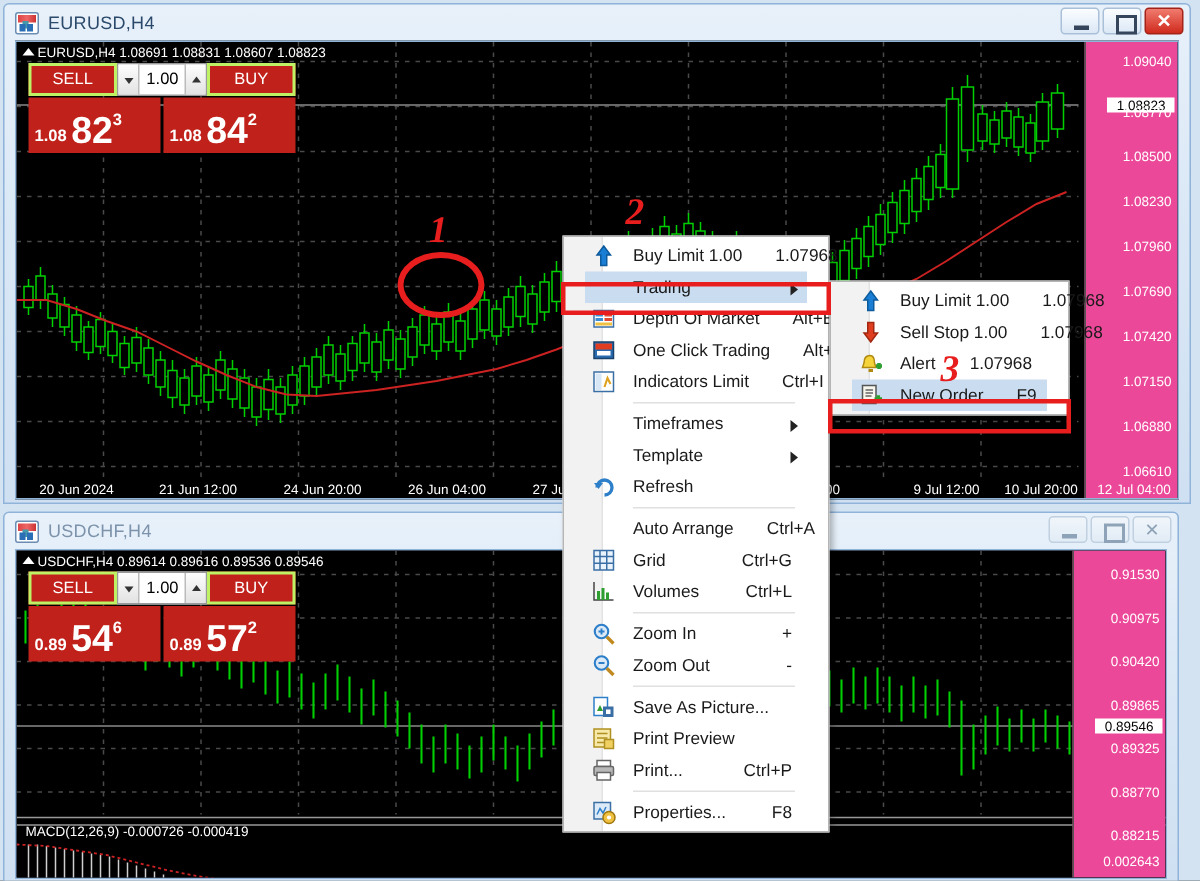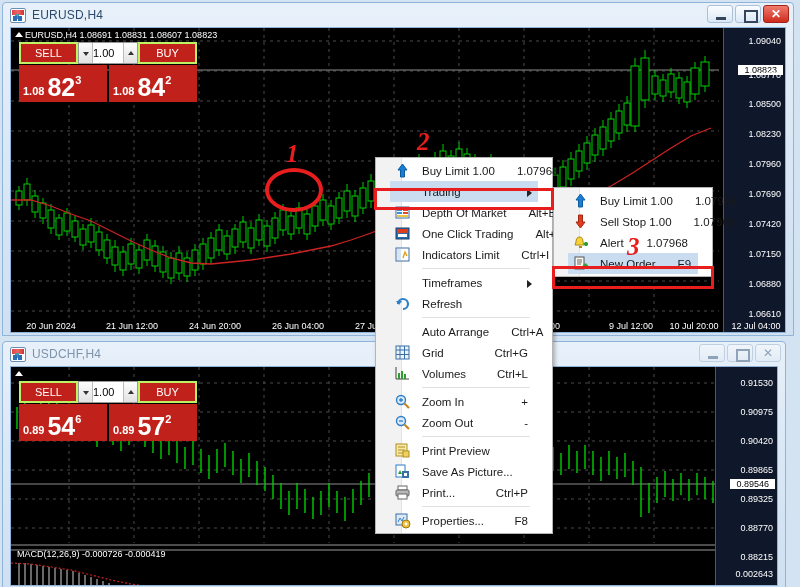--- a/index.html
+++ b/index.html
@@ -62,21 +62,21 @@
 
   
   .chart-area {
     position:absolute; left:7px; right:7px; top:24px; bottom:2px;
     background:#000; border:1px solid #8fb3d9;
     overflow:hidden;
   }
   .chart-inner { position:absolute; inset:0; overflow:hidden; }
   .price-scale {
     position:absolute; right:0; top:0; bottom:0; width:62px;
-    background:#0f172a; border-left:1px solid #555;
+    background:#ec4899; border-left:1px solid #555;
   }
   .price-tick {
     position:absolute; right:4px; color:#fff; font-size:9px;
     font-family:"Liberation Sans", sans-serif; white-space:nowrap;
     transform: translateY(-50%);
   }
   .price-tick.current {
     background:#fff; color:#000; padding:0 6px; right:2px;
   }
   .time-scale {
@@ -110,21 +110,21 @@
   }
   .octp-spin {
     width:14px; background:linear-gradient(to bottom,#fdfdfd,#e2e2e2);
     border-right:1px solid #bbb; position:relative;
   }
   .octp-spin.right { border-right:none; border-left:1px solid #bbb; }
   .octp-spin .tri-d { position:absolute;left:4px;top:9px;width:0;height:0;
     border-left:3px solid transparent;border-right:3px solid transparent;border-top:4px solid #333; }
   .octp-spin .tri-u { position:absolute;left:4px;top:8px;width:0;height:0;
     border-left:3px solid transparent;border-right:3px solid transparent;border-bottom:4px solid #333; }
-  .octp-vol-val { flex:1; text-align:left; padding-right:4px; font-size:11px; color:#000; line-height:20px; }
+  .octp-vol-val { flex:1; text-align:right; padding-right:4px; font-size:11px; color:#000; line-height:20px; }
   .octp-row2 { display:flex; height:37px; margin-top:1px; }
   .octp-price {
     width:88px; background:#c0211a; color:#fff; position:relative;
     display:flex; align-items:flex-end; padding:0 4px 2px 4px;
   }
   .octp-price.buy { margin-left:2px; }
   .pfig { font-size:11px; font-weight:bold; padding-bottom:3px; }
   .pbig { font-size:25px; font-weight:bold; line-height:26px; margin-left:3px;text-align:right; }
   .psup { font-size:11px; font-weight:bold; vertical-align:super; padding-bottom:14px; }
 
@@ -590,20 +590,21 @@
             <line x1="80" y1="210" x2="80" y2="222"></line>
               <line x1="86" y1="212" x2="86" y2="222"></line>
             <line x1="92" y1="214" x2="92" y2="222"></line>
               <line x1="98" y1="216" x2="98" y2="222"></line>
           </g>
           <polyline points="0,196 20,197 40,200 60,203 80,208 100,213 120,217 140,220" fill="none" stroke="#cc2222" stroke-width="1.2" stroke-dasharray="2,2"></polyline>
         </svg>
       </div>
 
       <div class="ohlc-arrow"></div>
+      <div class="ohlc">USDCHF,H4  0.89614 0.89616 0.89536 0.89546</div>
 
       <div class="octp">
         <div class="octp-row1">
           <div class="octp-sell-lbl">SELL</div>
           <div class="octp-vol">
             <div class="octp-spin">
                 <i class="tri-d"></i>
               </div>
             <div class="octp-vol-val">1.00</div>
             <div class="octp-spin right">
@@ -685,20 +686,24 @@
             </svg></span>
           <span class="ctx-label">Indicators Limit</span>
           <span class="ctx-accel">Ctrl+I</span>
         </div>
         <div class="ctx-sep"></div>
         <div class="ctx-item">
           <span class="ctx-label">Timeframes</span>
           <span class="ctx-arrow"></span>
         </div>
         <div class="ctx-item">
+          <span class="ctx-label">Template</span>
+          <span class="ctx-arrow"></span>
+        </div>
+        <div class="ctx-item">
           <span class="ctx-ico"><svg width="17" height="17" viewBox="0 0 17 17">
               <path d="M4 9 A5 5 0 1 1 9 14" fill="none" stroke="#2e7fc9" stroke-width="2.2"></path>
               <path d="M2 6 L5 10 L8 6 Z" fill="#2e7fc9"></path>
             </svg></span>
           <span class="ctx-label">Refresh</span>
         </div>
         <div class="ctx-sep"></div>
         <div class="ctx-item">
           <span class="ctx-label">Auto Arrange</span>
           <span class="ctx-accel">Ctrl+A</span>
@@ -736,34 +741,34 @@
               <circle cx="7" cy="7" r="4.5" fill="#dceaf7" stroke="#2e7fc9" stroke-width="1.4"></circle>
               <path d="M5 7h4" stroke="#2e7fc9" stroke-width="1.3"></path>
               <path d="M10.5 10.5 L15 15" stroke="#c08a20" stroke-width="2.2"></path>
             </svg></span>
           <span class="ctx-label">Zoom Out</span>
           <span class="ctx-accel">-</span>
         </div>
         <div class="ctx-sep"></div>
         <div class="ctx-item">
           <span class="ctx-ico"><svg width="17" height="17" viewBox="0 0 17 17">
-              <rect x="2" y="2" width="11" height="12" fill="#f7e9a8" stroke="#b09020"></rect>
-              <path d="M4 5h7M4 8h7M4 11h5" stroke="#b09020"></path>
-              <rect x="9" y="9" width="6" height="6" fill="#f0d060" stroke="#b09020"></rect>
-            </svg></span>
-          <span class="ctx-label">Print Preview</span>
-        </div>
-        <div class="ctx-item">
-          <span class="ctx-ico"><svg width="17" height="17" viewBox="0 0 17 17">
               <rect x="2" y="2" width="9" height="12" fill="#fff" stroke="#2e7fc9"></rect>
               <path d="M4 11 L6 7 L8 11Z" fill="#2e9e30"></path>
               <rect x="8" y="8" width="7" height="7" fill="#3a6fa5"></rect>
               <rect x="10" y="10" width="3" height="3" fill="#fff"></rect>
             </svg></span>
           <span class="ctx-label">Save As Picture...</span>
+        </div>
+        <div class="ctx-item">
+          <span class="ctx-ico"><svg width="17" height="17" viewBox="0 0 17 17">
+              <rect x="2" y="2" width="11" height="12" fill="#f7e9a8" stroke="#b09020"></rect>
+              <path d="M4 5h7M4 8h7M4 11h5" stroke="#b09020"></path>
+              <rect x="9" y="9" width="6" height="6" fill="#f0d060" stroke="#b09020"></rect>
+            </svg></span>
+          <span class="ctx-label">Print Preview</span>
         </div>
         <div class="ctx-item">
           <span class="ctx-ico"><svg width="17" height="17" viewBox="0 0 17 17">
               <rect x="4" y="2" width="9" height="4" fill="#fff" stroke="#666"></rect>
               <rect x="2" y="6" width="13" height="6" rx="1" fill="#b8b8b8" stroke="#666"></rect>
               <rect x="4" y="10" width="9" height="5" fill="#fff" stroke="#666"></rect>
             </svg></span>
           <span class="ctx-label">Print...</span>
           <span class="ctx-accel">Ctrl+P</span>
         </div>

